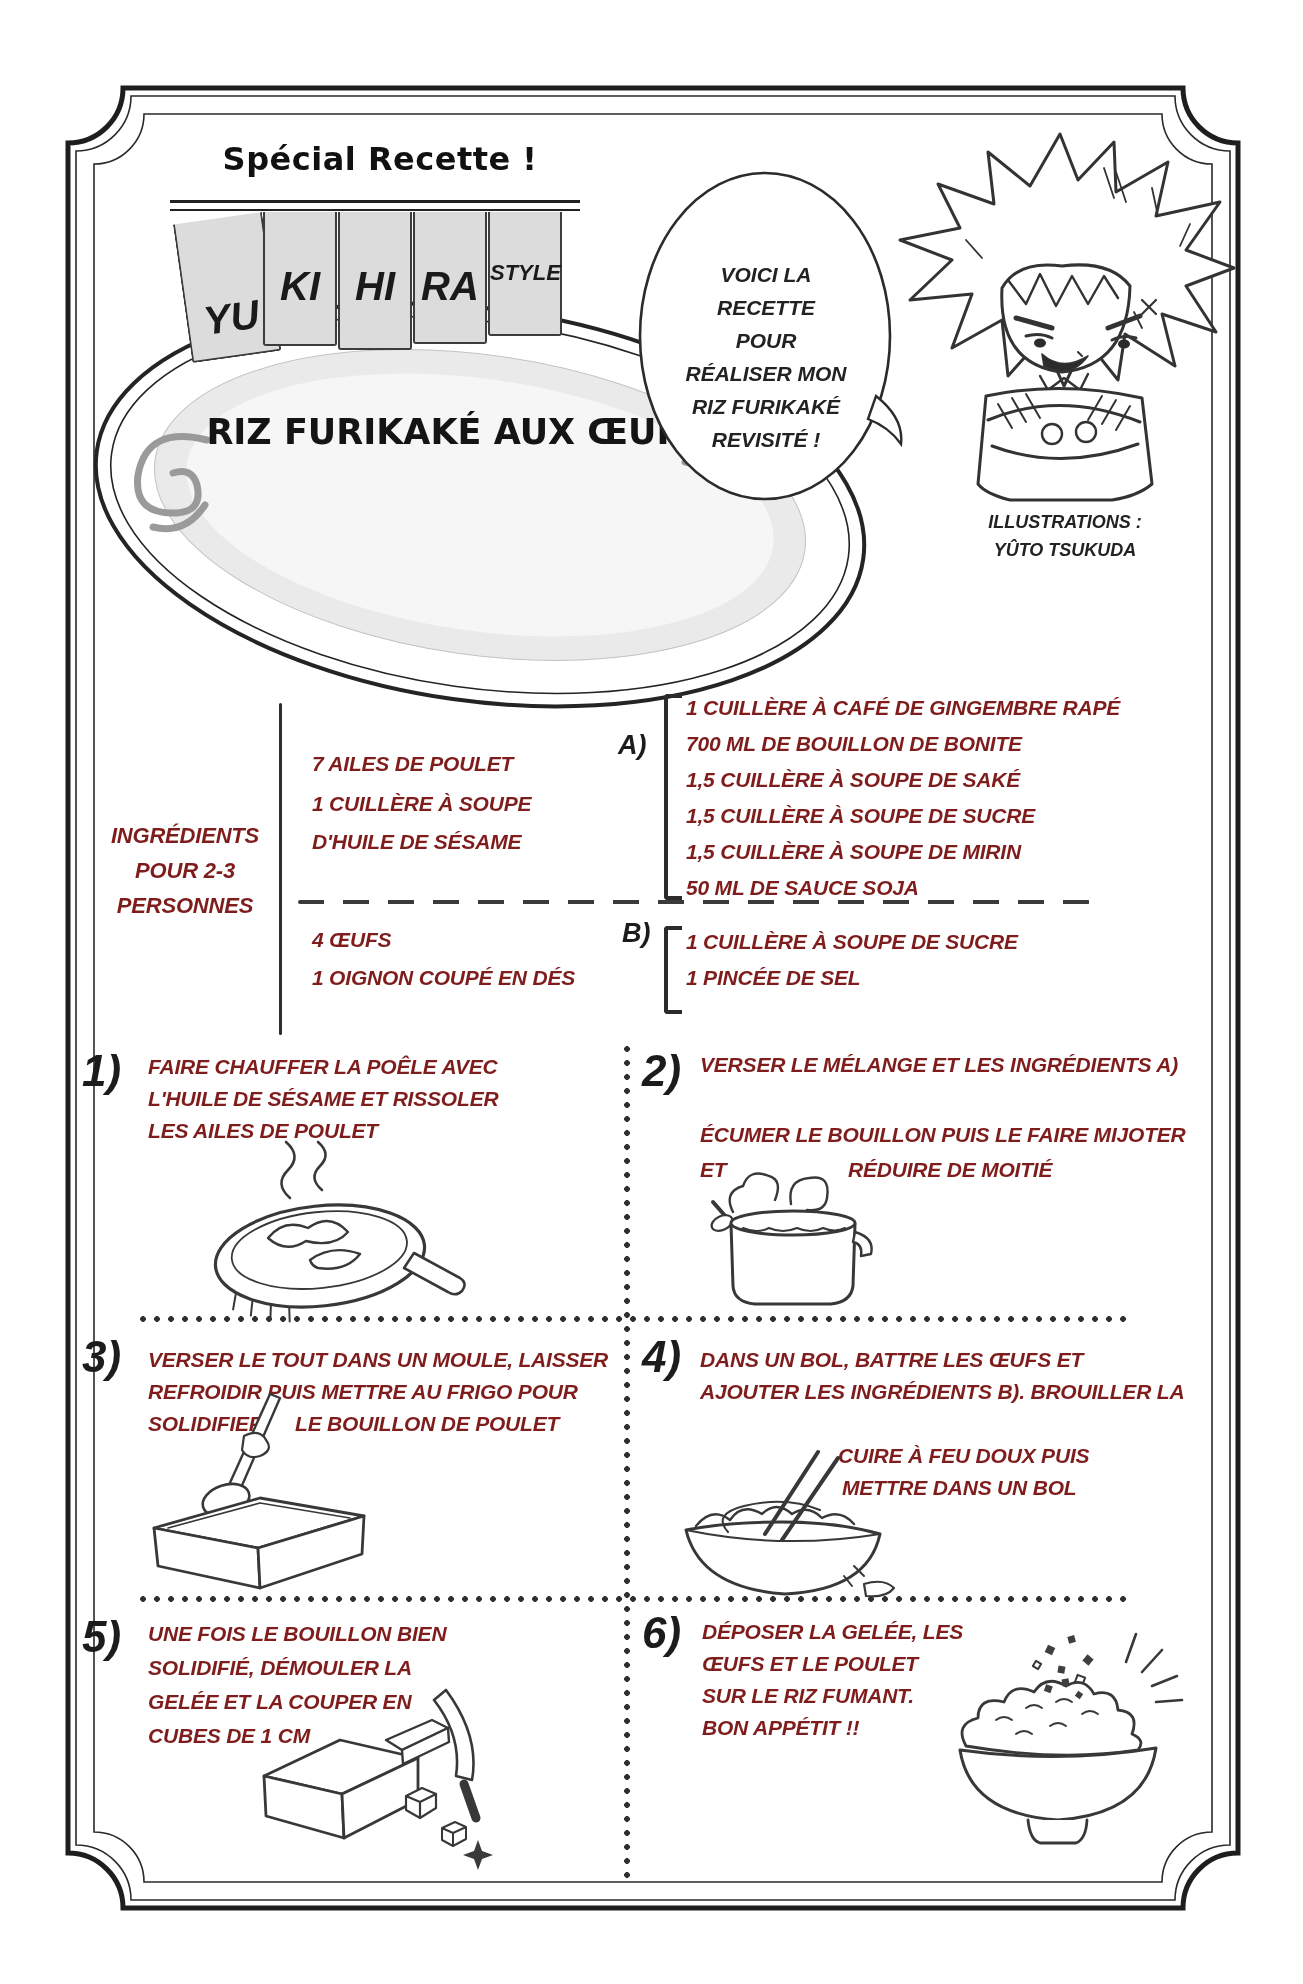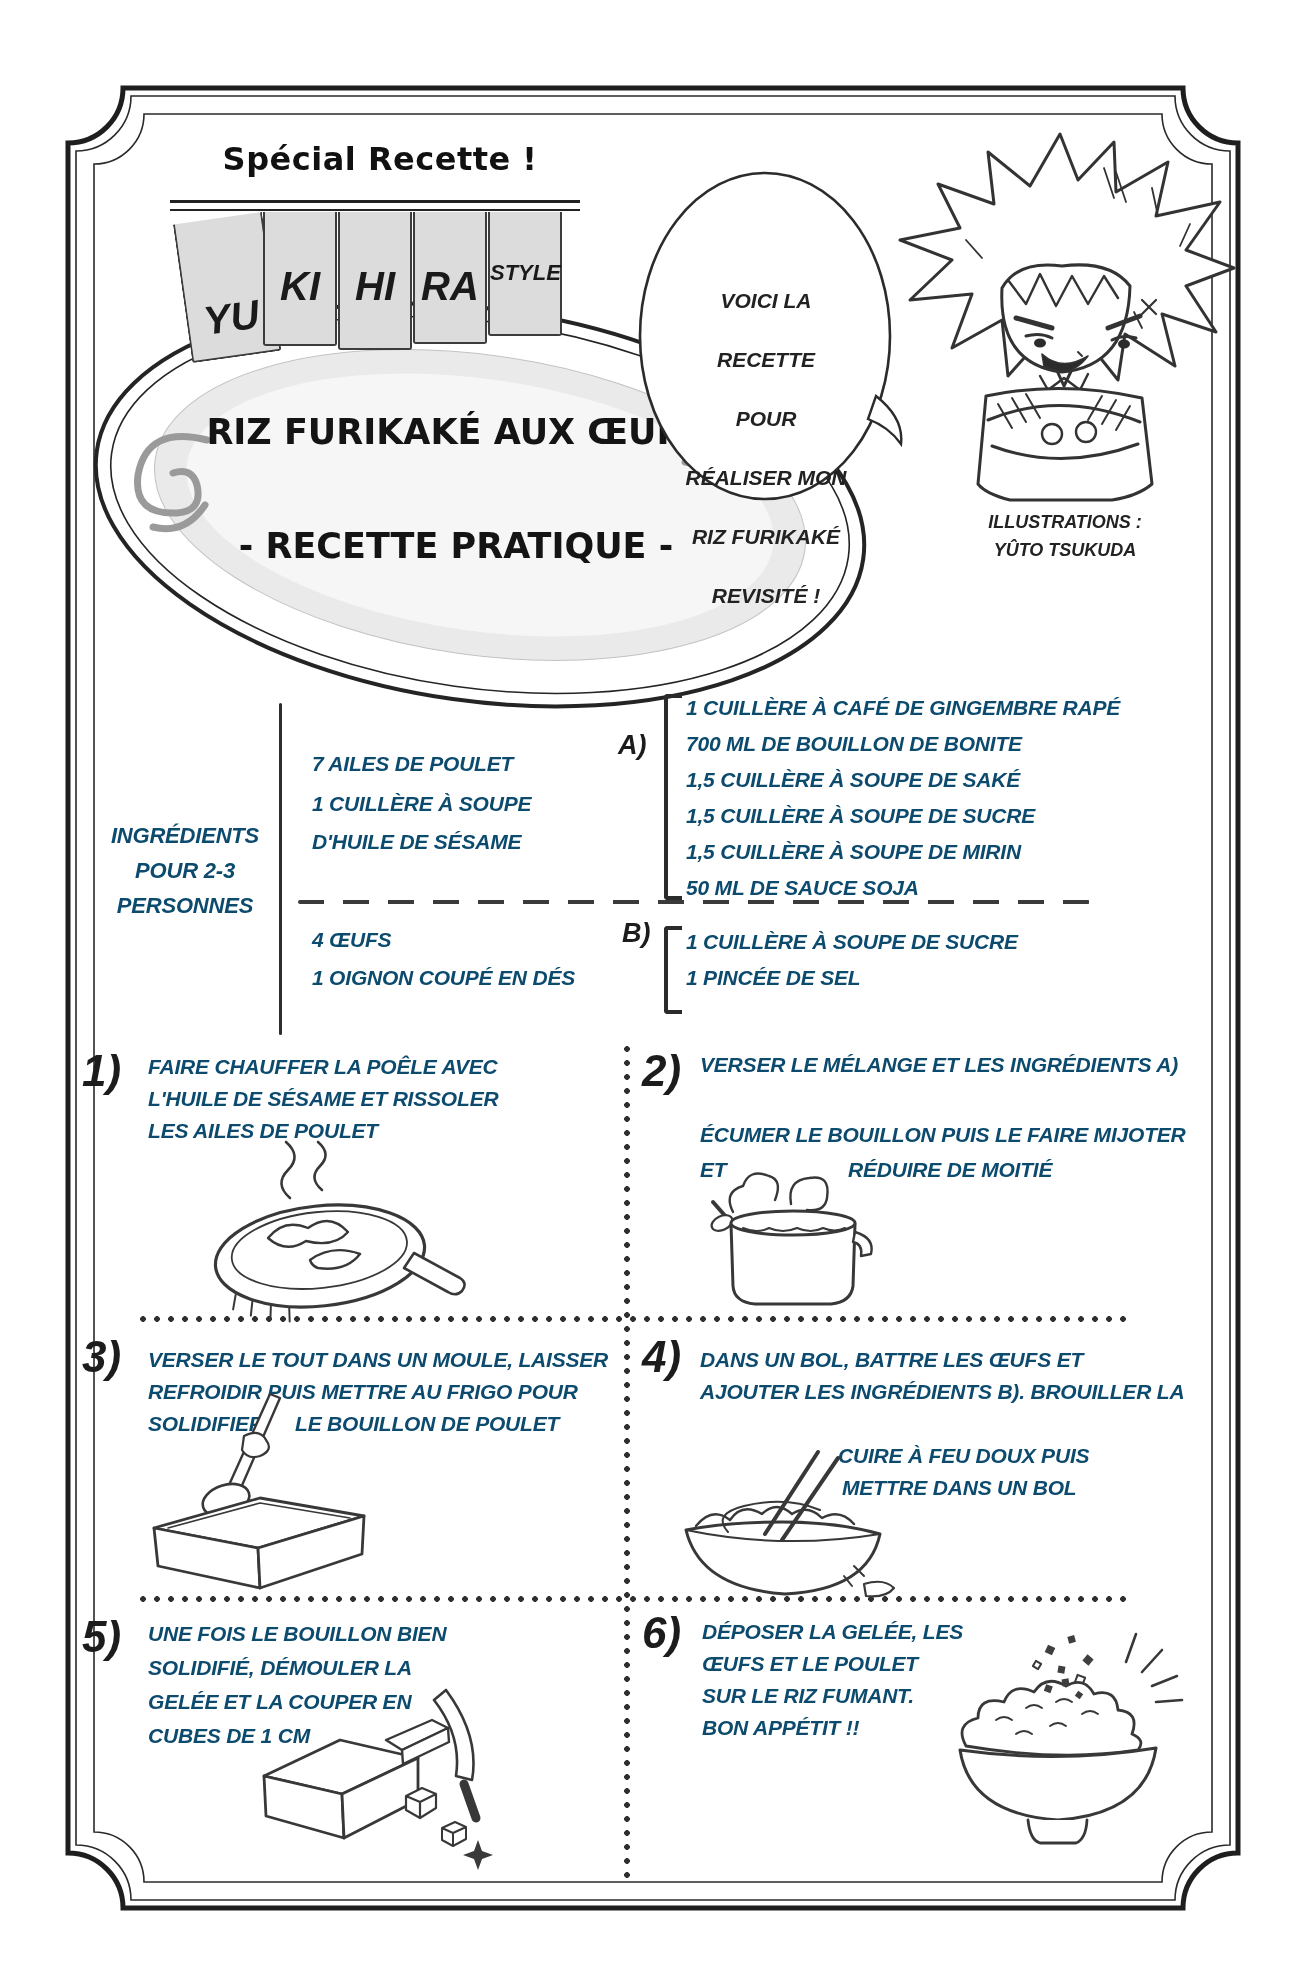--- a/index.html
+++ b/index.html
@@ -1,29 +1,29 @@
 <!DOCTYPE html>
 <html><head>
 <meta charset="utf-8">
 <style>
   html,body{margin:0;padding:0;background:#fff;}
   #page{position:relative;width:1303px;height:1984px;background:#fff;overflow:hidden;
         font-family:"Liberation Sans",sans-serif;color:#222;}
   .abs{position:absolute;}
   svg{display:block;}
   
-  .hand{font-style:italic;font-weight:bold;white-space:nowrap;letter-spacing:-0.2px;color:#0c4a6e;}
+  .hand{font-style:italic;font-weight:bold;white-space:nowrap;letter-spacing:-0.2px;color:#7f1d1d;}
   .t21{font-size:21px;}
   .t22{font-size:22px;text-align:center;}
   .num{font-style:italic;font-weight:bold;font-size:44px;color:#1c1c1c;white-space:nowrap;}
   .grp{font-style:italic;font-weight:bold;font-size:27px;color:#1c1c1c;white-space:nowrap;}
   .center{text-align:center;}
   .title-main{font-family:"DejaVu Sans",sans-serif;font-weight:bold;font-size:32px;letter-spacing:.5px;white-space:nowrap;color:#111;}
   .plate-line{font-family:"DejaVu Sans",sans-serif;font-weight:bold;font-size:35px;letter-spacing:0;white-space:nowrap;color:#141414;}
-  .bubble-line{font-style:italic;font-weight:bold;font-size:21px;line-height:33px;color:#222;margin-top:26px;}
+  .bubble-line{font-style:italic;font-weight:bold;font-size:21px;line-height:33px;color:#222;}
   .credit-line{font-style:italic;font-weight:bold;font-size:18px;line-height:28px;color:#222;}
   
   .hdots{height:6px;background-image:radial-gradient(circle at 3px 3px,#2f2f2f 2.6px,rgba(0,0,0,0) 3.1px);
          background-size:14px 6px;background-repeat:repeat-x;}
   .vdots{width:6px;background-image:radial-gradient(circle at 3px 3px,#2f2f2f 2.6px,rgba(0,0,0,0) 3.1px);
          background-size:6px 14px;background-repeat:repeat-y;}
   .dash{height:4px;background-image:repeating-linear-gradient(90deg,#3a3a3a 0 26px,rgba(0,0,0,0) 26px 45px);border-radius:2px;}
   .vline{width:3px;background:#2e2e2e;border-radius:2px;}
   .bracket{width:14px;border-left:4px solid #2b2b2b;border-top:4px solid #2b2b2b;border-bottom:4px solid #2b2b2b;border-radius:4px 0 0 4px;}
   
@@ -52,21 +52,20 @@
       <ellipse cx="395" cy="230" rx="296" ry="126" fill="#f6f6f6"></ellipse>
     </g>
     <g fill="none" stroke="#9a9a9a" stroke-width="7" stroke-linecap="round">
       <path d="M 122 165 Q 62 150 53 200 Q 48 240 92 238 Q 118 236 112 210 Q 107 192 88 198"></path>
       <path d="M 120 230 Q 100 260 68 252"></path>
       <path d="M 600 187 Q 660 200 668 152 Q 672 114 630 118 Q 606 122 612 146 Q 616 164 636 158"></path>
       <path d="M 598 148 Q 622 118 654 126"></path>
     </g>
   </svg>
   <div class="abs plate-line center" style="left:176px;top:412px;width:560px">RIZ FURIKAKÉ AUX ŒUFS</div>
-  <div class="abs plate-line center" style="left:176px;top:526px;width:560px">- RECETTE PRATIQUE -</div>
 
   <div class="abs rod" style="left:170px;top:200px;width:410px"></div>
   <div>
     <div class="flap" style="left:172px;top:212px;width:86px;height:138px;transform:rotate(-8deg);transform-origin:top right">
       <div class="flap-letter" style="top:78px">YU</div>
     </div>
     <div class="flap" style="left:263px;top:212px;width:70px;height:132px">
       <div class="flap-letter" style="top:52px">KI</div>
     </div>
     <div class="flap" style="left:338px;top:212px;width:70px;height:136px">

